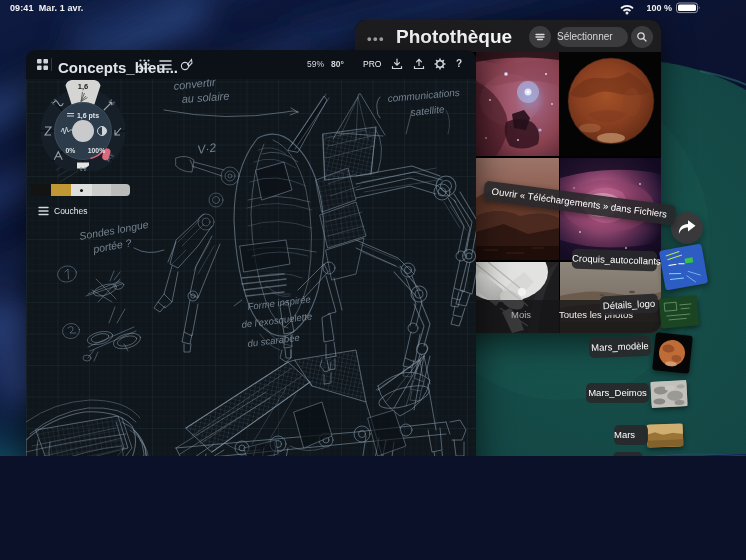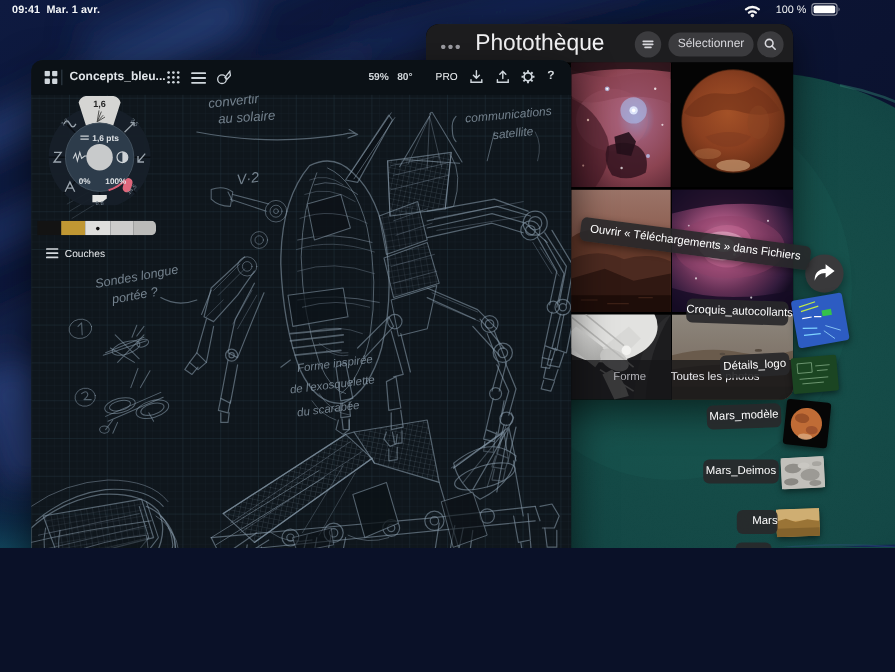--- a/index.html
+++ b/index.html
@@ -56,47 +56,47 @@
 <circle cx="630" cy="300" r="240" fill="url(#greensph)"></circle>
 <circle cx="630" cy="300" r="240" fill="#2a7a6a" opacity="0.22" filter="url(#grain)"></circle>
 <path d="M700 71 A240 240 0 0 1 828 140" stroke="#2e7a6b" stroke-width="2" fill="none" opacity="0.5"></path>
 <ellipse cx="560" cy="240" rx="150" ry="160" fill="#1d5f58" opacity="0.25"></ellipse>
 <circle cx="745" cy="962" r="508" fill="url(#bluesph)"></circle>
 <path d="M560 474 A508 508 0 0 1 746 456" stroke="#35548e" stroke-width="1.1" fill="none" opacity="0.45"></path>
 <rect x="0" y="330" width="260" height="230" fill="url(#teal)"></rect>
 </svg>
 
 <div class="abs" style="left:10px;top:3px;color:#f4f6f8;font-size:9px;font-weight:700;letter-spacing:.1px">09:41&nbsp;&nbsp;<span style="font-weight:600">Mar. 1 avr.</span></div>
-<div class="abs" style="left:634px;top:3px;width:38px;text-align:right;color:#f4f6f8;font-size:9px;font-weight:400">100&nbsp;%</div>
+<div class="abs" style="left:634px;top:3px;width:38px;text-align:right;color:#f4f6f8;font-size:9px;font-weight:700">100&nbsp;%</div>
 <svg class="abs" width="16" height="12" style="left:619px;top:2.5px" viewBox="0 0 16 12">
       <g fill="none" stroke="#fff" stroke-width="1.9" stroke-linecap="round">
         <path d="M2.6 4.8 A8.4 8.4 0 0 1 13.4 4.8"></path>
         <path d="M5.1 7.5 A5 5 0 0 1 10.9 7.5"></path>
       </g>
       <circle cx="8" cy="10" r="1.5" fill="#fff"></circle>
     </svg>
 <svg class="abs" width="26" height="12" style="left:676px;top:2px" viewBox="0 0 26 12">
       <rect x="0.5" y="1" width="21" height="9.6" rx="2.6" fill="none" stroke="#fff" stroke-opacity="0.55"></rect>
       <rect x="2" y="2.5" width="18" height="6.6" rx="1.6" fill="#fff"></rect>
       <path d="M22.8 4 a2.6 2.6 0 0 1 0 3.6 z" fill="#fff" fill-opacity="0.55"></path>
     </svg>
 
 <div class="abs" id="photos" style="left:355px;top:20px;width:306px;height:313px;background:#000;border-radius:11px;overflow:hidden;box-shadow:0 10px 30px rgba(0,0,0,0.55)">
   <div class="abs" style="left:0;top:0;width:306px;height:32px;background:#1d1d1f"></div>
   <div class="abs" style="left:12px;top:11px;color:#a0a0a6;font-size:13px;letter-spacing:1.5px;font-weight:700">•••</div>
-  <div class="abs" style="left:41px;top:6px;color:#f4f4f6;font-size:19px;font-weight:400">Photothèque</div>
+  <div class="abs" style="left:41px;top:6px;color:#f4f4f6;font-size:19px;font-weight:700">Photothèque</div>
   <div class="abs" style="left:174px;top:6px;width:22px;height:22px;border-radius:50%;background:#3b3b3e"></div>
   <svg class="abs" width="12" height="12" style="left:179px;top:11px" viewBox="0 0 12 12">
         <g stroke="#d9d9de" stroke-width="1.3" stroke-linecap="round">
           <line x1="2" y1="3.5" x2="10" y2="3.5"></line>
           <line x1="2" y1="6" x2="10" y2="6"></line>
           <line x1="3.5" y1="8.5" x2="8.5" y2="8.5"></line>
         </g>
       </svg>
-  <div class="abs" style="left:202px;top:7px;width:71px;height:20px;border-radius:10px;background:#3b3b3e;color:#d7d7dc;font-size:10px;text-align:center;line-height:20px">Sélectionner</div>
+  <div class="abs" style="left:202px;top:7px;width:71px;height:20px;border-radius:10px;background:#3b3b3e;color:#d7d7dc;font-size:10px;line-height:20px">Sélectionner</div>
   <div class="abs" style="left:276px;top:6px;width:22px;height:22px;border-radius:50%;background:#3b3b3e"></div>
   <svg class="abs" width="12" height="12" style="left:281px;top:11px" viewBox="0 0 12 12">
         <circle cx="5" cy="5" r="3.2" fill="none" stroke="#d9d9de" stroke-width="1.3"></circle>
         <line x1="7.5" y1="7.5" x2="10" y2="10" stroke="#d9d9de" stroke-width="1.3" stroke-linecap="round"></line>
       </svg>
 
   <svg class="abs" style="left:121px;top:32px" width="83" height="104" viewBox="0 0 83 104">
     <defs>
           <radialGradient id="neb1" cx="0.65" cy="0.45" r="0.85">
             <stop offset="0" stop-color="#8f93c4"></stop>
@@ -210,21 +210,21 @@
           </linearGradient>
         </defs>
     <rect width="101" height="71" fill="url(#dsky)"></rect>
     <path d="M0 34 Q32 26 58 32 Q80 36 101 30 V71 H0 Z" fill="#6a5b4c"></path>
     <path d="M0 46 Q42 38 101 46 V71 H0 Z" fill="#4e4134"></path>
     <path d="M0 60 H101 V71 H0 Z" fill="#43362a"></path>
     <ellipse cx="72" cy="30" rx="3" ry="1.2" fill="#564b40"></ellipse>
         <ellipse cx="42" cy="33" rx="2.4" ry="1" fill="#564b40"></ellipse>
   </svg>
   <div class="abs" style="left:0;top:280px;width:306px;height:33px;background:rgba(22,22,24,0.78)"></div>
-  <div class="abs" style="left:156px;top:289px;color:#b2b2b8;font-size:9.5px">Forme</div>
+  <div class="abs" style="left:156px;top:289px;color:#b2b2b8;font-size:9.5px">Mois</div>
   <div class="abs" style="left:204px;top:289px;color:#ececf0;font-size:9.5px">Toutes les photos</div>
 </div>
 
 <div class="abs" id="concepts" style="left:26px;top:50px;width:450px;height:510px;background:#0f161c;border-radius:10px 10px 0 0;overflow:hidden;box-shadow:0 12px 34px rgba(0,0,0,0.6)">
   <svg class="abs" width="450" height="510" style="left:0;top:0" id="canvas-svg">
     <defs>
       <pattern id="gridminor" width="6.3" height="6.3" patternUnits="userSpaceOnUse">
         <path d="M6.3 0 L0 0 0 6.3" fill="none" stroke="#18222b" stroke-width="0.5"></path>
       </pattern>
       <pattern id="gridmajor" width="31.5" height="31.5" patternUnits="userSpaceOnUse">
@@ -470,21 +470,21 @@
   <div class="abs" style="left:0;top:0;width:450px;height:29px;background:#0b1116"></div>
   <svg class="abs" width="11" height="11" style="left:11px;top:9px" viewBox="0 0 11 11">
         <g fill="#cfd6dc">
           <rect x="0" y="0" width="4.6" height="4.6" rx="1"></rect>
           <rect x="6.4" y="0" width="4.6" height="4.6" rx="1"></rect>
           <rect x="0" y="6.4" width="4.6" height="4.6" rx="1"></rect>
           <rect x="6.4" y="6.4" width="4.6" height="4.6" rx="1"></rect>
         </g>
       </svg>
   <div class="abs" style="left:25px;top:8px;width:1px;height:13px;background:#2e3a44"></div>
-  <div class="abs" style="left:32px;top:9px;color:#e1e5e9;font-size:10px;font-weight:700">Concepts_bleu...</div>
+  <div class="abs" style="left:32px;top:9px;color:#e1e5e9;font-size:15px;font-weight:700">Concepts_bleu...</div>
   <svg class="abs" width="11" height="11" style="left:113px;top:9px" viewBox="0 0 11 11">
         <g fill="#cfd6dc">
           <circle cx="1.5" cy="1.5" r="1.1"></circle>
           <circle cx="5.5" cy="1.5" r="1.1"></circle>
           <circle cx="9.5" cy="1.5" r="1.1"></circle>
           <circle cx="1.5" cy="5.5" r="1.1"></circle>
           <circle cx="5.5" cy="5.5" r="1.1"></circle>
           <circle cx="9.5" cy="5.5" r="1.1"></circle>
           <circle cx="1.5" cy="9.5" r="1.1"></circle>
           <circle cx="5.5" cy="9.5" r="1.1"></circle>
@@ -495,21 +495,21 @@
         <g stroke="#cfd6dc" stroke-width="1.5" stroke-linecap="round">
           <line x1="1" y1="2" x2="12" y2="2"></line>
           <line x1="1" y1="6" x2="12" y2="6"></line>
           <line x1="1" y1="10" x2="12" y2="10"></line>
         </g>
       </svg>
   <svg class="abs" width="13" height="13" style="left:154px;top:8px" viewBox="0 0 13 13">
         <circle cx="5" cy="8" r="3.6" fill="none" stroke="#cfd6dc" stroke-width="1.1"></circle>
         <path d="M7.5 6.5 L11.5 1.5 L12 5 L9 8.2 Z" fill="none" stroke="#cfd6dc" stroke-width="1.1"></path>
       </svg>
-  <div class="abs" style="left:281px;top:9px;color:#d3d8dc;font-size:8.5px;font-weight:700">59%</div>
+  <div class="abs" style="left:281px;top:9px;color:#d3d8dc;font-size:8.5px;font-weight:400">59%</div>
   <div class="abs" style="left:305px;top:9px;color:#d3d8dc;font-size:8.5px;font-weight:600">80°</div>
   <div class="abs" style="left:337px;top:9px;color:#eef1f3;font-size:8.5px;font-weight:400">PRO</div>
   <svg class="abs" width="12" height="12" style="left:365px;top:8px" viewBox="0 0 12 12">
         <g stroke="#cfd6dc" stroke-width="1.2" fill="none" stroke-linecap="round">
           <path d="M6 1 V7 M3.5 4.7 L6 7.2 L8.5 4.7"></path>
           <path d="M1.5 8.5 V10.5 H10.5 V8.5"></path>
         </g>
       </svg>
   <svg class="abs" width="12" height="12" style="left:387px;top:8px" viewBox="0 0 12 12">
         <g stroke="#cfd6dc" stroke-width="1.2" fill="none" stroke-linecap="round">
@@ -656,21 +656,21 @@
         <ellipse cx="28" cy="22" rx="5" ry="2.5" fill="#93918c"></ellipse>
       </svg></div>
 <div class="abs" style="left:586px;top:383px;width:63px;height:20px;background:rgba(40,40,42,0.92);border-radius:5px;color:#fff;font-size:9.5px;line-height:20px;text-align:center">Mars_Deimos</div>
 
 <div class="abs" style="left:647px;top:424px;width:36px;height:23px;background:#c59a54;border-radius:3px;transform:rotate(-2deg);box-shadow:0 2px 5px rgba(0,0,0,0.5)">
 <svg width="36" height="23" viewBox="0 0 36 23">
         <rect width="36" height="10" fill="#cfae72"></rect>
         <path d="M0 10 L8 8 L16 11 L26 9 L36 11 V23 H0 Z" fill="#9a7436"></path>
         <path d="M0 16 h36 v7 h-36 z" fill="#83622c"></path>
       </svg></div>
-<div class="abs" style="left:614px;top:425px;width:34px;height:20px;background:rgba(40,40,42,0.92);border-radius:5px;color:#fff;font-size:9.5px;line-height:20px;text-align:right">Mars</div>
+<div class="abs" style="left:614px;top:425px;width:34px;height:20px;background:rgba(40,40,42,0.92);border-radius:5px;color:#fff;font-size:9.5px;line-height:20px;text-align:left">Mars</div>
 
 <div class="abs" style="left:644px;top:459px;width:36px;height:36px;background:#f2f1ee;border-radius:3px;transform:rotate(-7deg);box-shadow:0 2px 6px rgba(0,0,0,0.5)">
 <svg width="36" height="36" viewBox="0 0 36 36">
         <g stroke="#8a8f94" stroke-width="0.5" fill="none">
           <path d="M8 6 L26 20 M10 10 L24 8 M14 22 l8 -10 m-6 14 l12 -3"></path>
           <circle cx="22" cy="25" r="4"></circle>
           <path d="M9 28 h6 m-5 3 h8"></path>
         </g>
       </svg></div>
 <div class="abs" style="left:613px;top:452px;width:30px;height:20px;background:rgba(40,40,42,0.92);border-radius:5px;color:#fff;font-size:9.5px;line-height:20px;text-align:center">Plan</div>

